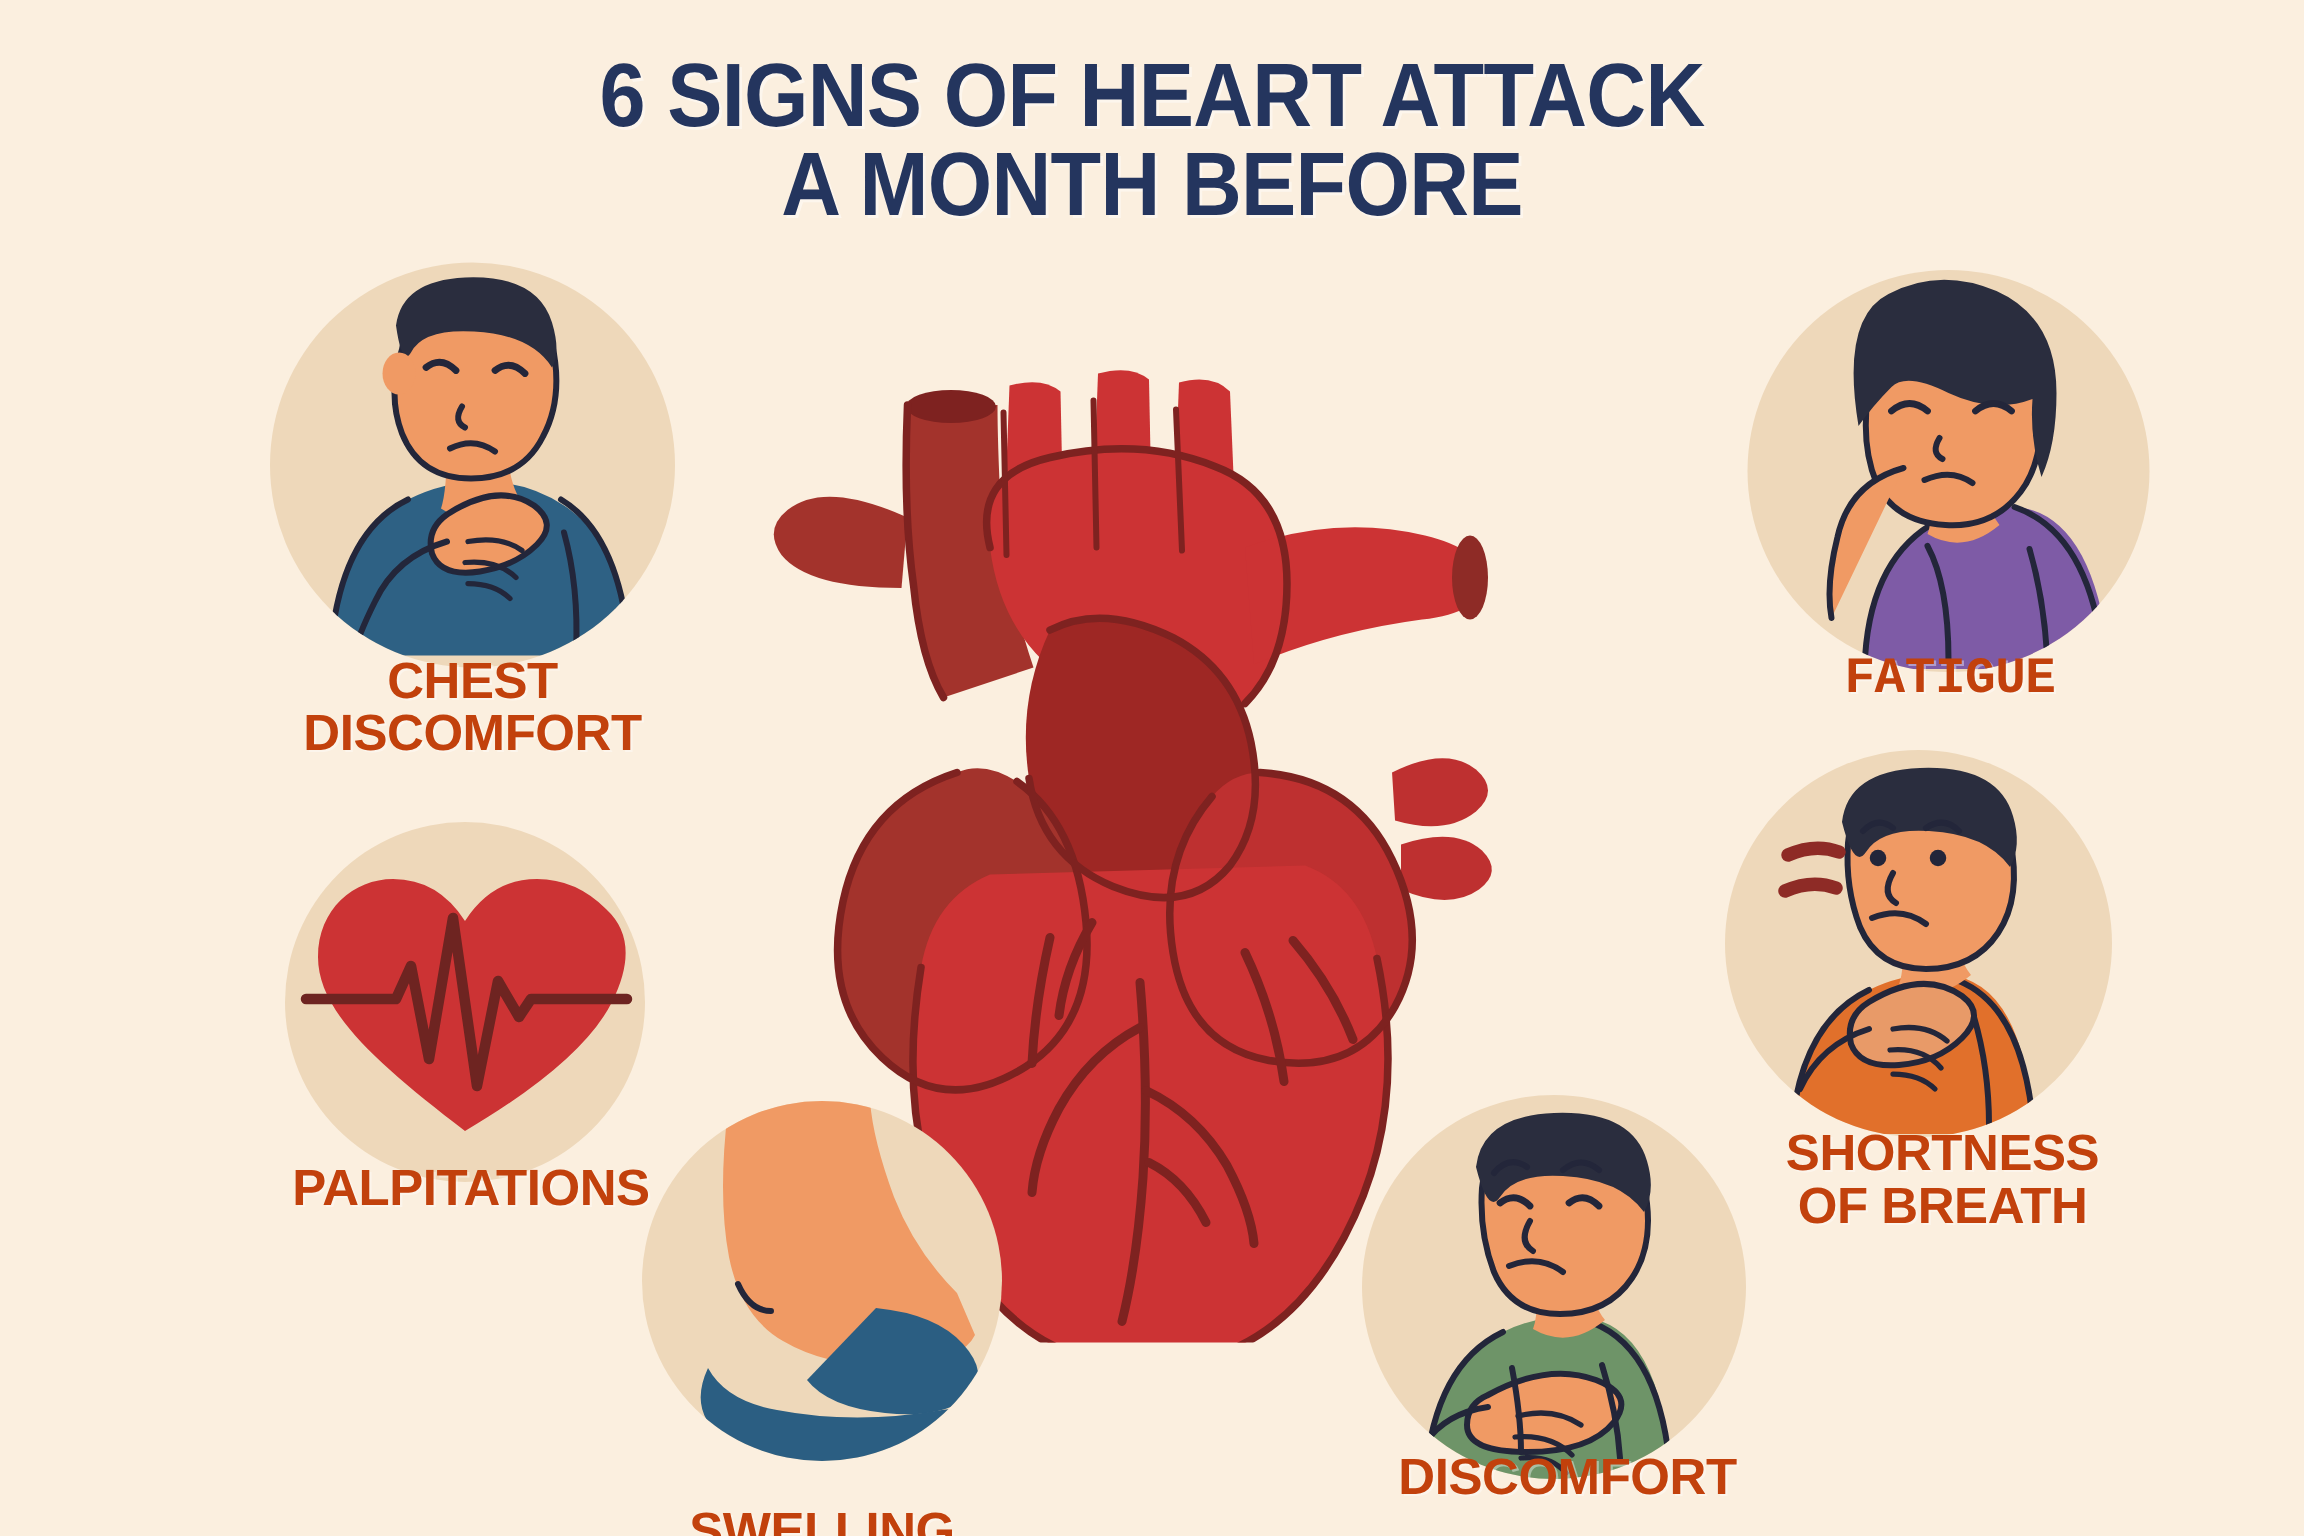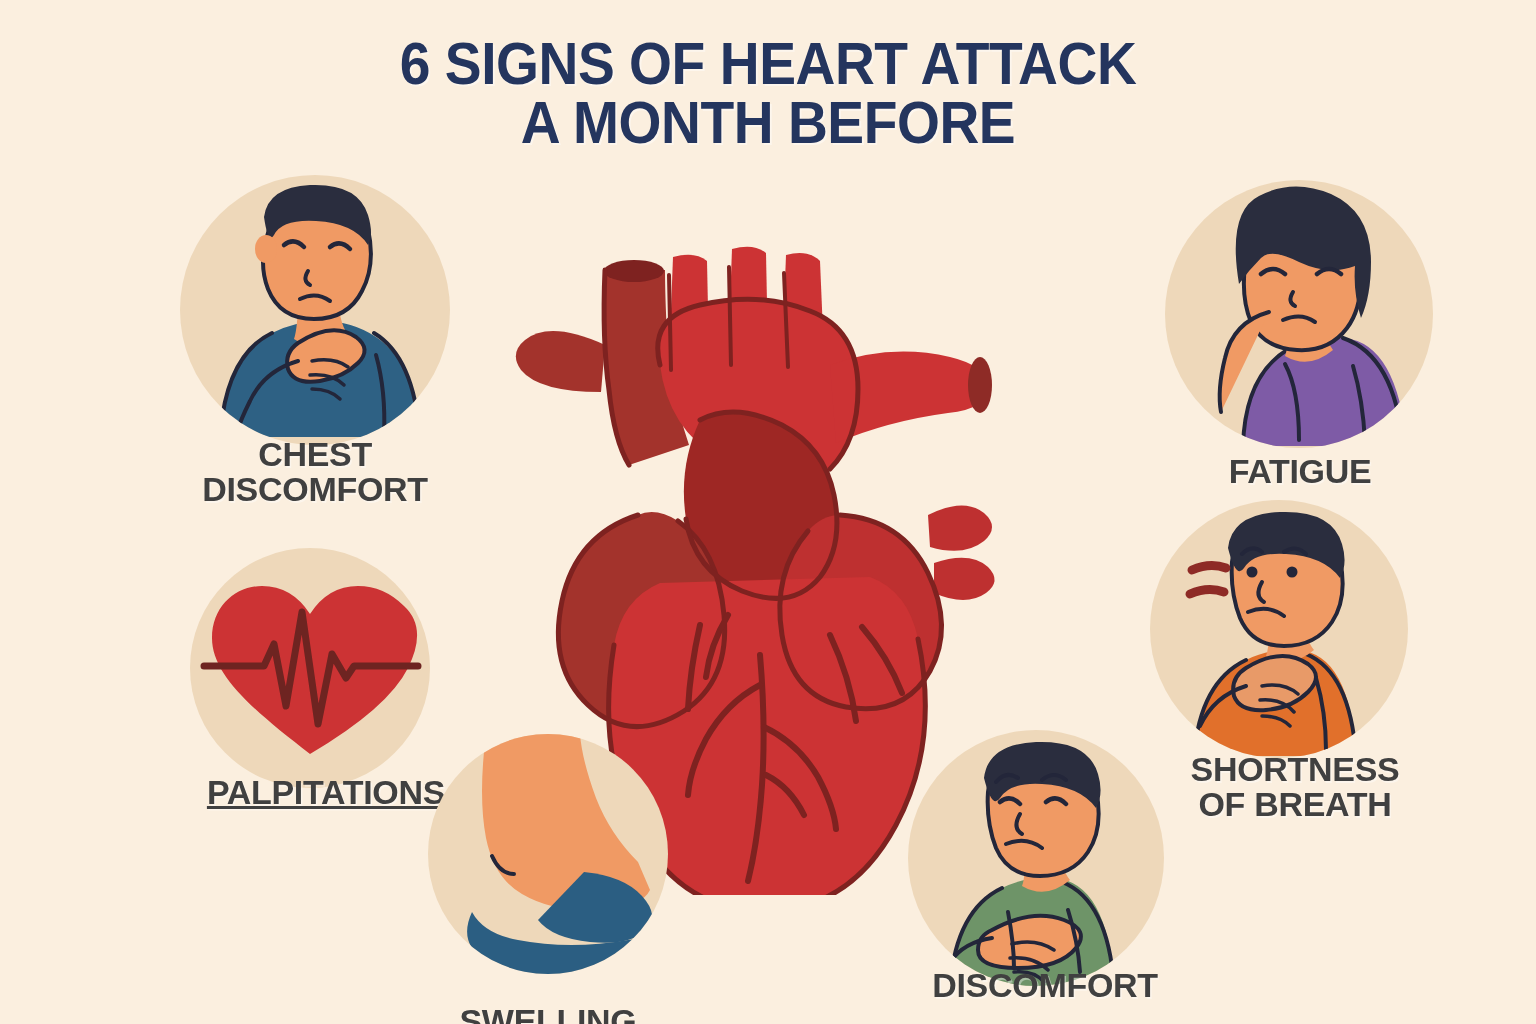--- a/index.html
+++ b/index.html
@@ -29,21 +29,21 @@
   
   .item{position:absolute;}
   .badge{
     position:absolute;
     border-radius:50%;
     background:#EED8BA;
     overflow:hidden;
   }
   .caption{
     position:absolute;
-    color:#404040;
+    color:#c2410c;
     font-weight:bold;
     font-size:34px;
     line-height:1.03;
     letter-spacing:-0.3px;
     text-align:center;
     white-space:pre-line;
     text-shadow:1.5px 1.5px 0 rgba(255,255,255,.4);
   }
 
   
@@ -149,21 +149,21 @@
 
   <div class="item">
     <div class="badge" style="left:190px;top:548px;width:240px;height:240px;">
       <div class="fig">
         <svg viewBox="0 0 240 240">
           <path d="M120,206 C60,160 22,126 22,90 C22,58 46,38 72,38 q30,0 48,28 q18,-28 48,-28 q26,0 46,20 q24,22 4,62 q-20,40 -98,86 z" fill="#CC3334" stroke="none"></path>
           <path d="M14,118 L74,118 L84,96 L96,158 L112,64 L128,176 L142,106 L156,130 L164,118 L228,118" fill="none" stroke="#6E2421" stroke-width="7" stroke-linecap="round" stroke-linejoin="round"></path>
         </svg>
       </div>
     </div>
-    <div class="caption" style="left:136px;top:775px;width:380px;text-decoration:underline;">PALPITATIONS</div>
+    <div class="caption" style="left:124px;top:775px;width:380px;">PALPITATIONS</div>
   </div>
 
   <div class="item">
     <div class="badge" style="left:428px;top:734px;width:240px;height:240px;">
       <div class="fig">
         <svg viewBox="0 0 240 240">
           <path d="M58,0 q-8,62 0,104 q8,40 36,56 q34,20 86,16 q34,-4 42,-20 l-12,-28
                    q-28,-28 -42,-64 q-14,-38 -16,-64 z" fill="#F09A64" stroke="none"></path>
           <path d="M156,138 q40,4 58,24 q18,20 4,34 q-16,16 -56,12 q-38,-4 -52,-22 z" fill="#2B5E82" stroke="none"></path>
           <path d="M44,178 q12,22 46,28 q52,10 110,0 q24,-4 18,14 q-8,20 -56,24
@@ -191,21 +191,21 @@
             <path d="M128,112 q-6,10 2,14" fill="none"></path>
             <path d="M118,140 q18,-8 32,2" fill="none"></path>
             <path d="M104,132 q-36,10 -44,46 q-8,32 -4,54" fill="#F09A64" stroke="none"></path>
             <path d="M104,132 q-36,10 -44,46 q-8,32 -4,54" fill="none"></path>
             <path d="M120,184 q14,26 14,76" fill="none"></path>
             <path d="M188,186 q10,34 12,76" fill="none"></path>
           </g>
         </svg>
       </div>
     </div>
-    <div class="caption" style="left:1140px;top:454px;width:320px;">FATIGUE</div>
+    <div class="caption" style="left:1140px;top:436px;width:320px;font-family:Liberation Mono, monospace;">FATIGUE</div>
   </div>
 
   <div class="item">
     <div class="badge" style="left:1150px;top:500px;width:258px;height:258px;">
       <div class="fig">
         <svg viewBox="0 0 258 258">
           <g stroke="#23263A" stroke-width="4" stroke-linecap="round" stroke-linejoin="round">
             <path d="M44,256 q6,-74 52,-96 q24,-12 52,-10 q52,4 58,106 z" fill="#E1702B" stroke="none"></path>
             <path d="M44,256 q6,-74 52,-96 M206,256 q-6,-84 -50,-102" fill="none"></path>
             <path d="M118,118 q2,28 -2,38 q24,14 48,-6 q-10,-12 -10,-36 z" fill="#F09A64" stroke="none"></path>

